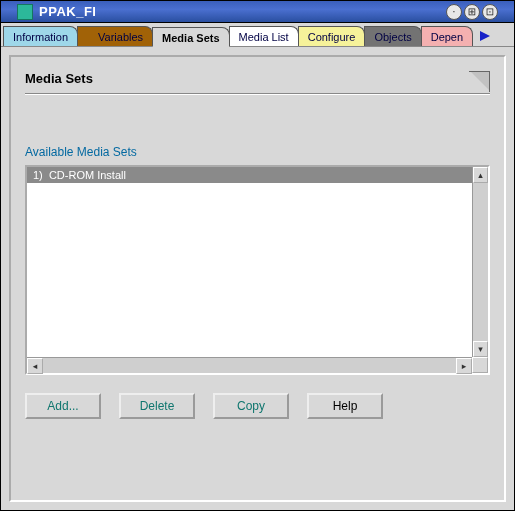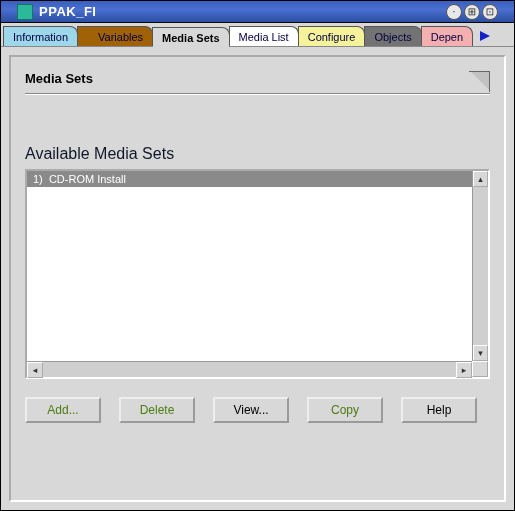--- a/index.html
+++ b/index.html
@@ -151,22 +151,22 @@
   }
   .dogear::after{
     content:"";
     position:absolute;
     right:0; top:0;
     width:20px;height:20px;
     border-top:1px solid #666;
     border-right:1px solid #666;
   }
   .section-label {
-    color: #0f172a;
-    font-size: 16px;
+    color: #0369a1;
+    font-size: 12px;
     margin-bottom: 6px;
   }
   .list-frame {
     border: 2px inset #fff;
     background: #fff;
     height: 210px;
     display: flex;
     flex-direction: column;
     justify-content: flex-end;
   }
@@ -219,21 +219,21 @@
   .btn {
     width: 76px;
     height: 26px;
     border: 2px outset #eee;
     background: #d8d8d8;
     font-size: 12px;
     cursor: pointer;
     display:flex;align-items:center;justify-content:center;
   }
   .btn.disabled {
-    color: #4d7c0f;
+    color: #0f766e;
     cursor: default;
   }
 </style>
 </head>
 <body>
 
 <div class="window">
   <div class="titlebar">
     <span class="app-icon"></span>
     <span class="title">PPAK_FI</span>
@@ -288,19 +288,18 @@
             <div class="track"></div>
             <div class="scroll-btn" style="width:16px">▸</div>
           </div>
           <div class="scroll-corner"></div>
         </div>
       </div>
 
       <div class="button-row">
         <div class="btn disabled">Add...</div>
         <div class="btn disabled">Delete</div>
-        <div class="btn">View...</div>
         <div class="btn disabled">Copy</div>
         <div class="btn">Help</div>
       </div>
     </div>
   </div>
 </div>
 
 </body></html>

